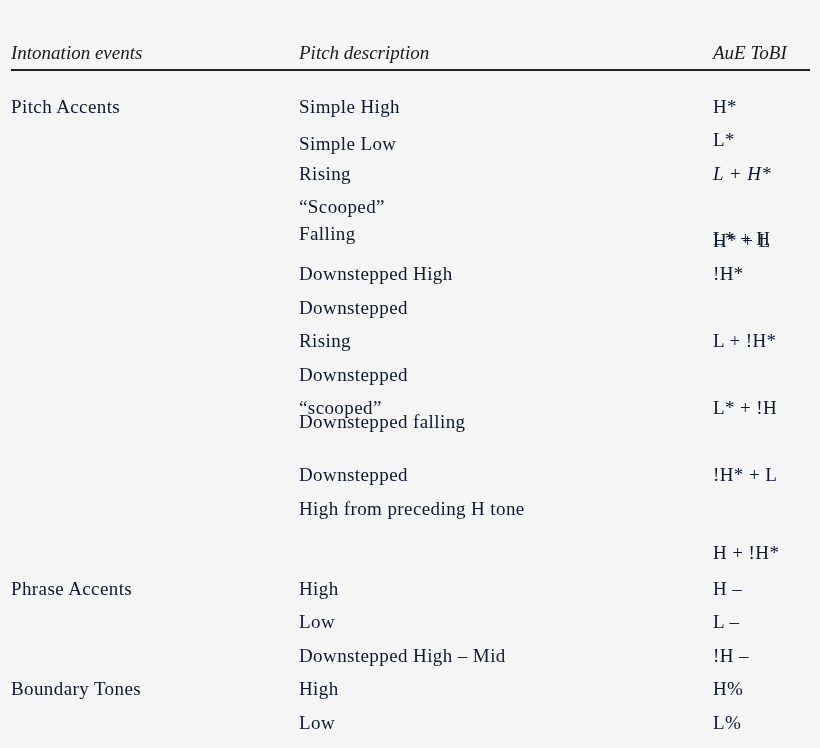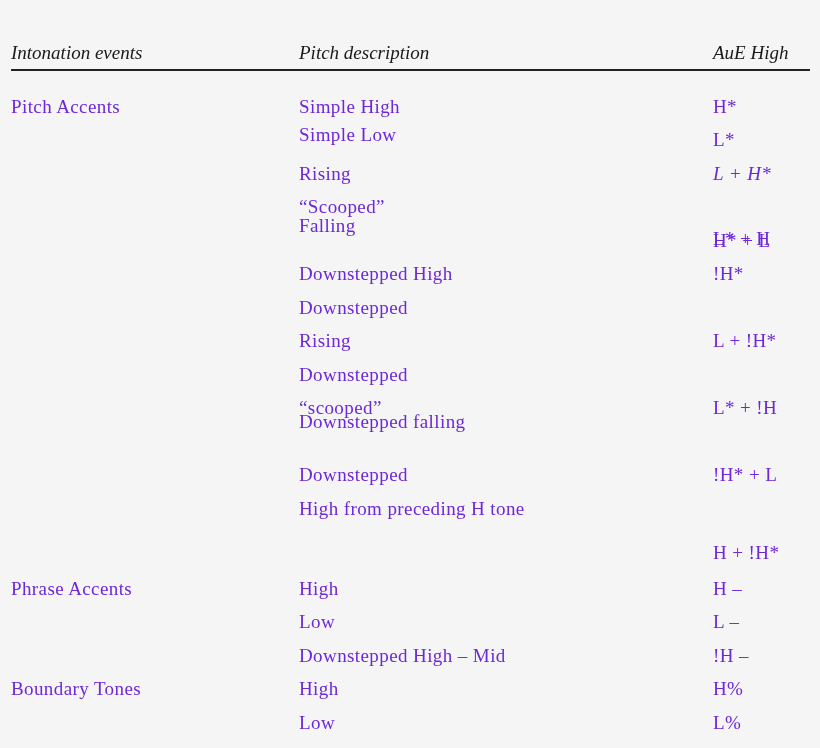--- a/index.html
+++ b/index.html
@@ -37,60 +37,60 @@
       top: 69px;
       width: 799px;
       height: 2px;
       background: #222;
     }
     .cell {
       position: absolute;
       font-size: 19px;
       line-height: 24px;
       white-space: nowrap;
-      color: #6d28d9;
+      color: #0f172a;
       letter-spacing: 0.4px;
     }
     .c1 { left: 11px; }
     .c2 { left: 299px; }
     .c3 { left: 713px; }
   </style>
 </head>
 <body>
 
 <div class="table">
   <div class="hdr c1">Intonation events</div>
   <div class="hdr c2">Pitch description</div>
-  <div class="hdr" style="left:713px;">AuE High</div>
+  <div class="hdr" style="left:713px;">AuE ToBI</div>
   <div class="rule"></div>
 
   <div id="rows">
       <div>
         <div class="cell c1" style="top: 95px;">Pitch Accents</div>
         <div class="cell c2" style="top: 95px;">Simple High</div>
         <div class="cell c3" style="top: 95px;">H*</div>
       </div>
       <div>
         <div class="cell c1" style="top: 128px;"></div>
-        <div class="cell c2" style="top: 123px;">Simple Low</div>
+        <div class="cell c2" style="top: 132px;">Simple Low</div>
         <div class="cell c3" style="top: 128px;">L*</div>
       </div>
       <div>
         <div class="cell c1" style="top: 162px;"></div>
         <div class="cell c2" style="top: 162px;">Rising</div>
         <div class="cell c3" style="top: 162px; font-style: italic;">L + H*</div>
       </div>
       <div>
         <div class="cell c1" style="top: 195px;"></div>
         <div class="cell c2" style="top: 195px;">“Scooped”</div>
         <div class="cell c3" style="top: 195px; margin-top: 32px;">L* + H</div>
       </div>
       <div>
         <div class="cell c1" style="top: 229px;"></div>
-        <div class="cell c2" style="top: 214px;">Falling</div>
+        <div class="cell c2" style="top: 222px;">Falling</div>
         <div class="cell c3" style="top: 229px;">H* + L</div>
       </div>
       <div>
         <div class="cell c1" style="top: 262px;"></div>
         <div class="cell c2" style="top: 262px;">Downstepped High</div>
         <div class="cell c3" style="top: 262px;">!H*</div>
       </div>
       <div>
         <div class="cell c1" style="top: 296px;"></div>
         <div class="cell c2" style="top: 296px;">Downstepped</div>

